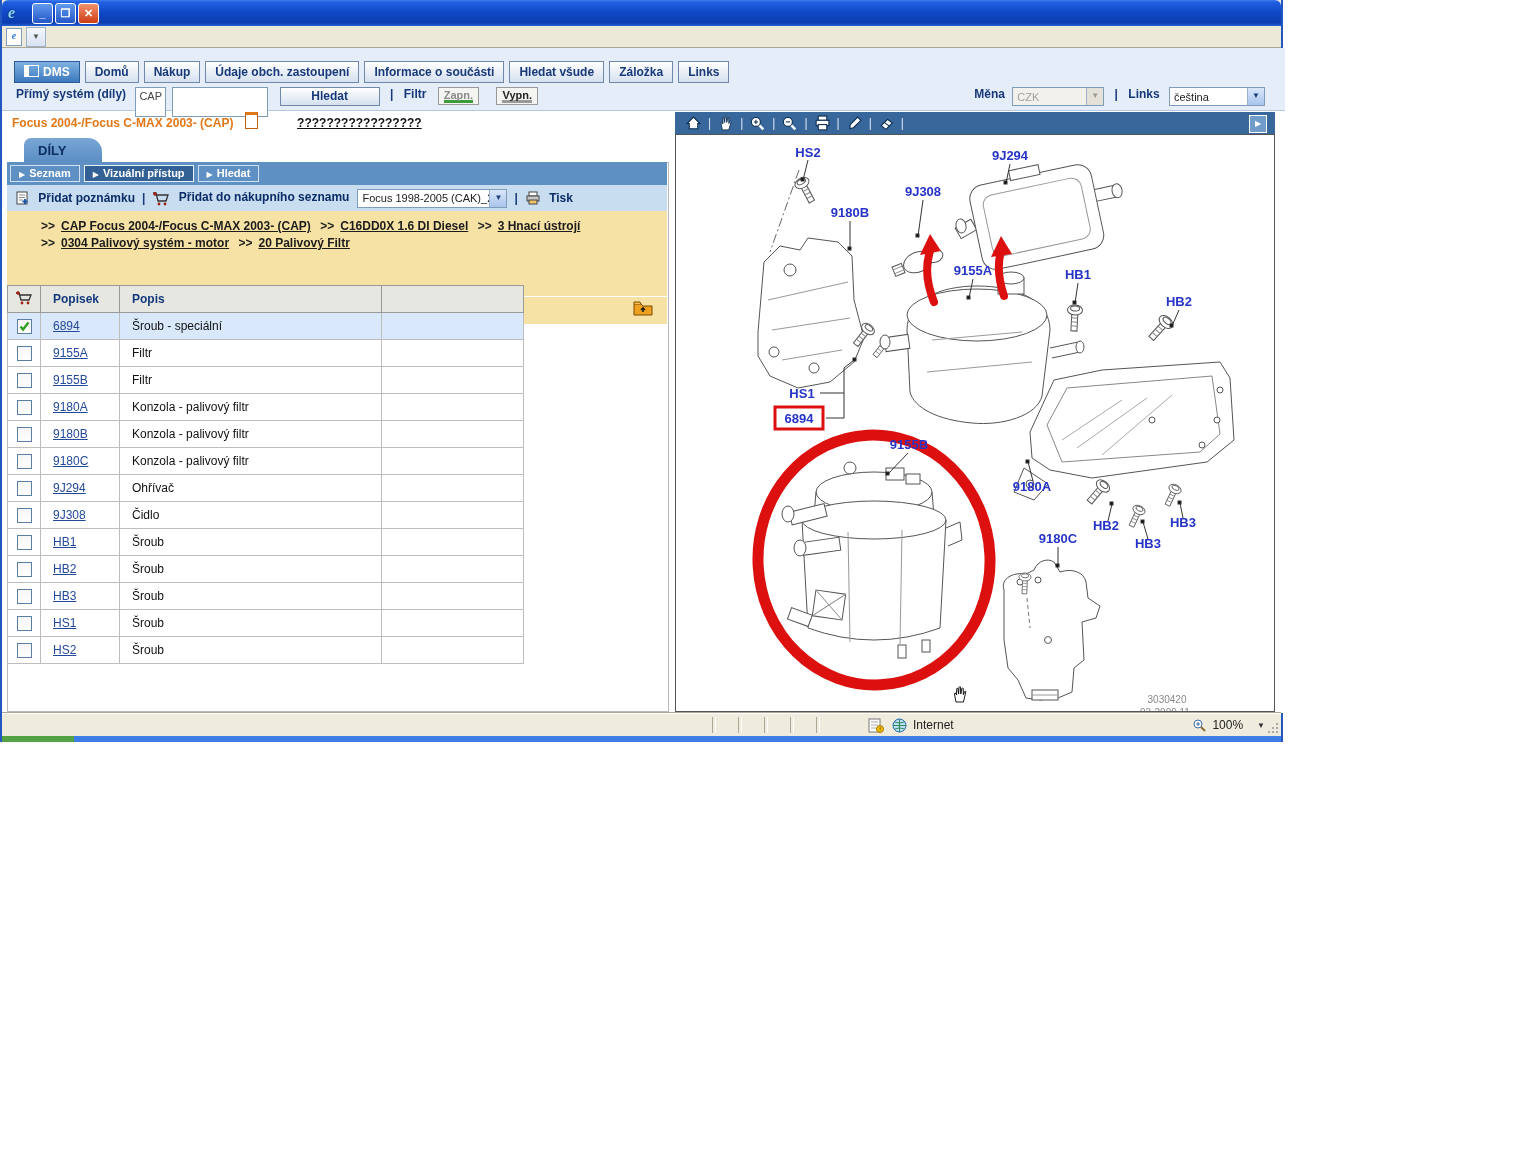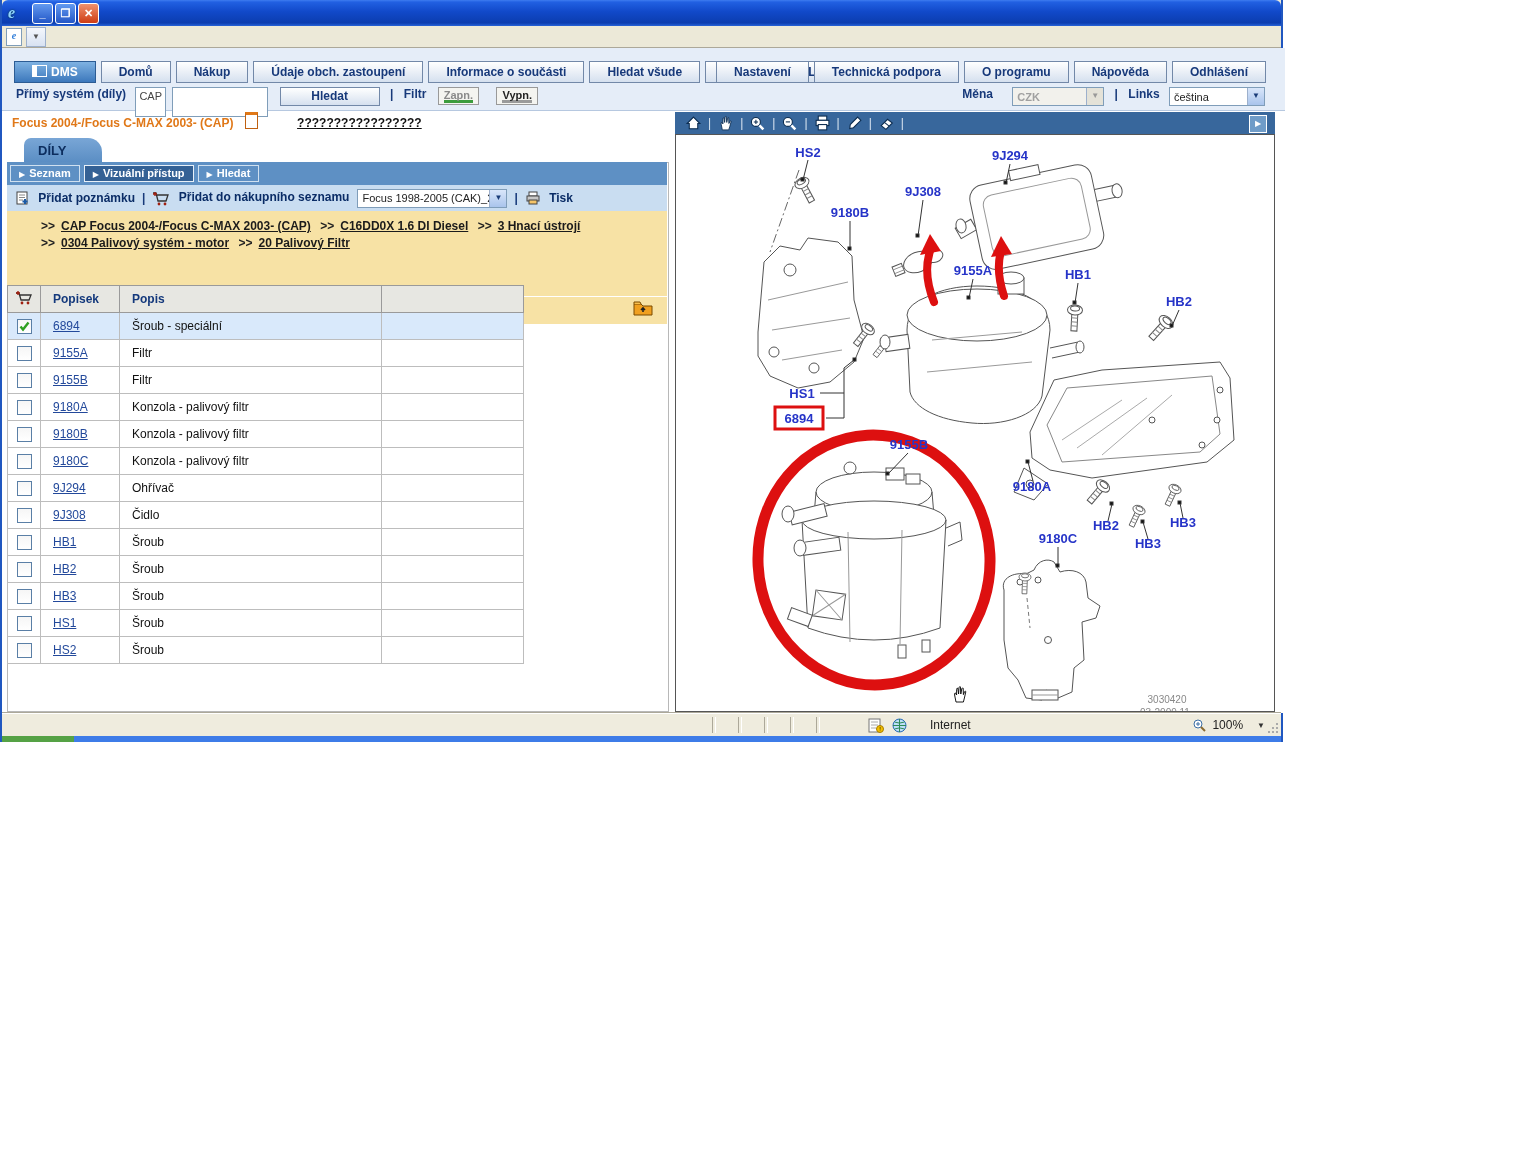--- a/index.html
+++ b/index.html
@@ -25,21 +25,21 @@
     font:bold italic 10px "Liberation Serif",serif;color:#2E7CD8;text-align:center;line-height:14px;}
   .addr-input{flex:1;height:18px;background:#fff;border:1px solid #7F9DB9;display:flex;align-items:center;
     font-size:12px;color:#000;padding:0 3px;white-space:nowrap;overflow:hidden;}
   .addr-drop{width:18px;height:18px;border:1px solid #9DB0CC;background:linear-gradient(#F4F7FC,#D8E2F2);
     color:#555;font-size:8px;text-align:center;line-height:17px;margin-left:1px;cursor:pointer;}
   
   .page{position:absolute;left:0;top:48px;width:1283px;height:665px;background:#fff;overflow:hidden;}
   .navband{position:absolute;left:0;top:0;width:1283px;height:62px;background:#E5EDF8;border-bottom:1px solid #B6C8E0;}
   .nav-row1{position:absolute;left:12px;top:13px;white-space:nowrap;}
   .nav-row1-right{position:absolute;right:14px;top:13px;white-space:nowrap;}
-  .nav-btn{display:inline-block;height:22px;line-height:20px;padding:0 17px;
+  .nav-btn{display:inline-block;height:22px;line-height:20px;padding:0 9px;
     background:linear-gradient(#FFFFFF,#E8EEF6 55%,#D5E0EF);border:1px solid #7288A8;
     color:#17397A;font-weight:bold;font-size:12px;margin-right:5px;cursor:pointer;box-sizing:border-box;vertical-align:top;}
   .nav-btn.active{background:linear-gradient(#7FB2E2,#3C78BC);color:#fff;border-color:#2C5C94;}
   .dms-ico{display:inline-block;width:13px;height:10px;border:1px solid #fff;background:
     linear-gradient(90deg,#fff 0 4px,transparent 4px);margin-right:4px;vertical-align:-1px;}
   .nav-row2{position:absolute;left:14px;top:39px;height:20px;white-space:nowrap;font-size:12px;color:#17397A;font-weight:bold;}
   .nav-row2-right{position:absolute;right:20px;top:39px;white-space:nowrap;font-size:12px;color:#17397A;font-weight:bold;}
   .mini-box{display:inline-block;height:30px;line-height:16px;border:1px solid #7F9DB9;background:#fff;
     font-weight:normal;color:#444;font-size:11px;padding:0 3px;vertical-align:top;box-sizing:border-box;}
   .txt-input{width:96px;}
@@ -137,36 +137,35 @@
   </div>
 
   <div class="addrbar">
     <span class="page-ico">e</span>
     <span class="addr-drop">▼</span>
   </div>
 
   <div class="page">
     <div class="navband"></div>
     <div class="nav-row1" id="nav-left"><span class="nav-btn active"><span class="dms-ico"></span><span>DMS</span></span><span class="nav-btn"><span>Domů</span></span><span class="nav-btn"><span>Nákup</span></span><span class="nav-btn"><span>Údaje obch. zastoupení</span></span><span class="nav-btn"><span>Informace o součásti</span></span><span class="nav-btn"><span>Hledat všude</span></span><span class="nav-btn"><span>Záložka</span></span><span class="nav-btn"><span>Links</span></span></div>
-    <div class="nav-row1-right" id="nav-right"><span class="nav-btn"><span>Nastavení</span></span><span class="nav-btn"><span>Technická podpora</span></span><span class="nav-btn"><span>O programu</span></span><span class="nav-btn"><span>Nápověda</span></span><span class="nav-btn"><span>Odhlášení</span></span></div>
 
     <div class="nav-row2">
       <span>Přímý systém (díly)</span>
       <span class="mini-box" style="margin-left:6px;">CAP</span>
       <input class="mini-box txt-input" style="margin-left: 3px;" value="">
       <span class="btn-hledat" style="margin-left:8px;">Hledat</span>
       <span class="sep">|</span>
       <span>Filtr</span>
       <span class="toggle tg-on" style="margin-left:8px;"><span>Zapn.</span><span class="ul"></span></span>
       <span class="toggle tg-off" style="margin-left:14px;"><span>Vypn.</span><span class="ul"></span></span>
     </div>
 
     <div class="nav-row2-right">
       <span>Měna</span>
-      <span class="xp-select disabled" style="width:92px;margin-left:16px;font-weight:bold;">
+      <span class="xp-select disabled" style="width:92px;margin-left:4px;">
         <span class="val">CZK</span>
         <span class="arr">▼</span>
       </span>
       <span class="sep">|</span>
       <span>Links</span>
       <span class="xp-select" style="width:96px;margin-left:6px;">
         <span class="val">čeština</span>
         <span class="arr">▼</span>
       </span>
     </div>
@@ -600,21 +599,21 @@
     <svg width="16" height="15" style="margin-left:48px;">
           <rect x="1" y="1" width="11" height="13" fill="#fff" stroke="#777"></rect>
           <path d="M3,4 h7 M3,7 h7 M3,10 h5" stroke="#AAA"></path>
           <circle cx="12" cy="11" r="3.5" fill="#F5C000" stroke="#A67C00"></circle>
           <text x="12" y="13.4" font-size="6" text-anchor="middle" fill="#000">!</text>
         </svg>
     <svg width="15" height="15" style="margin-left:8px;">
           <circle cx="7.5" cy="7.5" r="6.5" fill="#BEE0F8" stroke="#2B6CB8"></circle>
           <path d="M7.5,1 v13 M1,7.5 h13 M2.5,4 a9,6 0 0 0 10,0 M2.5,11 a9,6 0 0 1 10,0" stroke="#2E8B57" fill="none"></path>
         </svg>
-    <span style="margin-left:23px;">Internet</span>
+    <span style="margin-left:6px;">Internet</span>
     <span class="sb-zoom">
       <svg width="15" height="15">
             <circle cx="6" cy="6" r="4" fill="#fff" stroke="#3A6EA5"></circle>
             <path d="M4,6 h4 M6,4 v4" stroke="#3A6EA5"></path>
             <path d="M9,9 L13,13" stroke="#8A6A30" stroke-width="2"></path>
           </svg>
       <span style="margin-left:5px;">100%</span>
       <span style="margin-left:14px;font-size:8px;color:#333;">▼</span>
     </span>
     <span class="grip"></span>

